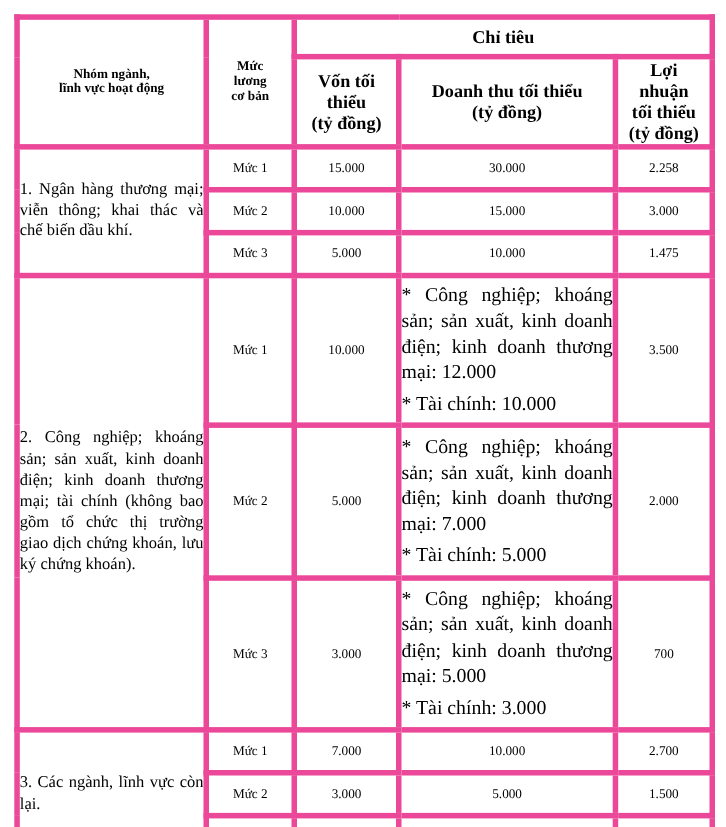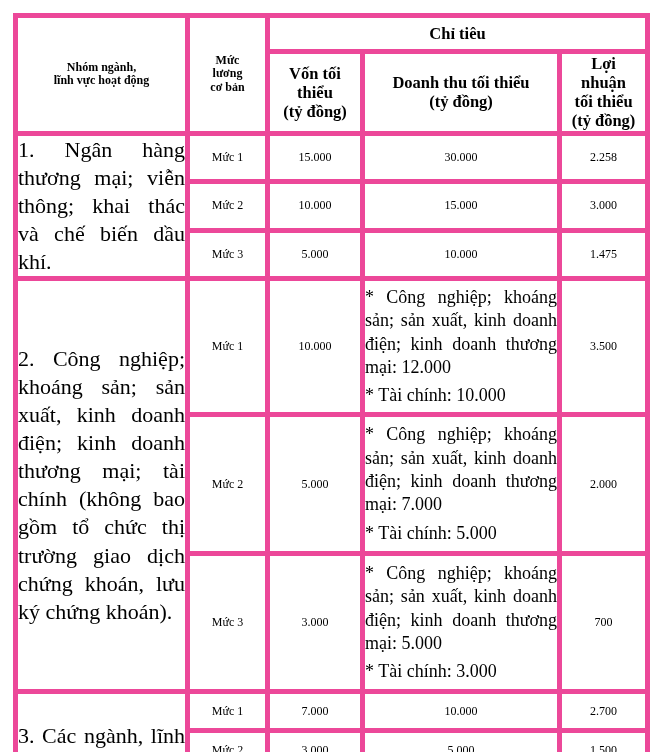--- a/index.html
+++ b/index.html
@@ -68,21 +68,21 @@
     padding: 2px 3px;
   }
   .hdline { display: block; }
 
   
   .vsep-heavy { border-right: 2.5px solid #000000 !important; }
   .vsep-light { border-right: 1px solid #666666 !important; }
 
   
   td.cat {
-    font-size: 22px;
+    font-size: 15px;
     line-height: 1.28;
     text-align: justify;
     text-align-last: left;
     padding: 5px 7px 5px 8px;
     vertical-align: top;
     border-right: 2.5px solid #000000;
     margin-top: 42px;
   }
   td.cat.mid { vertical-align: middle; }
 

